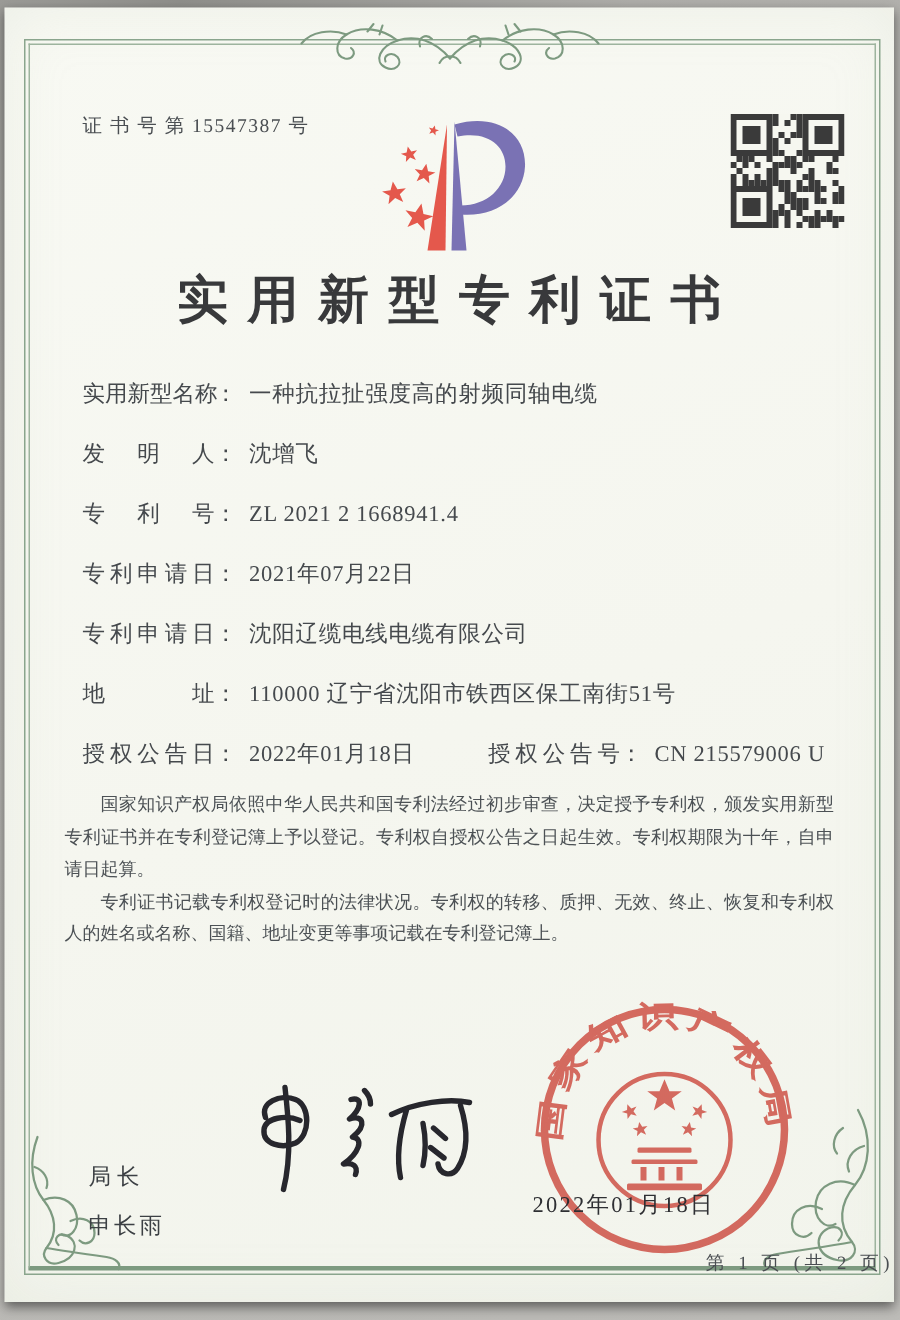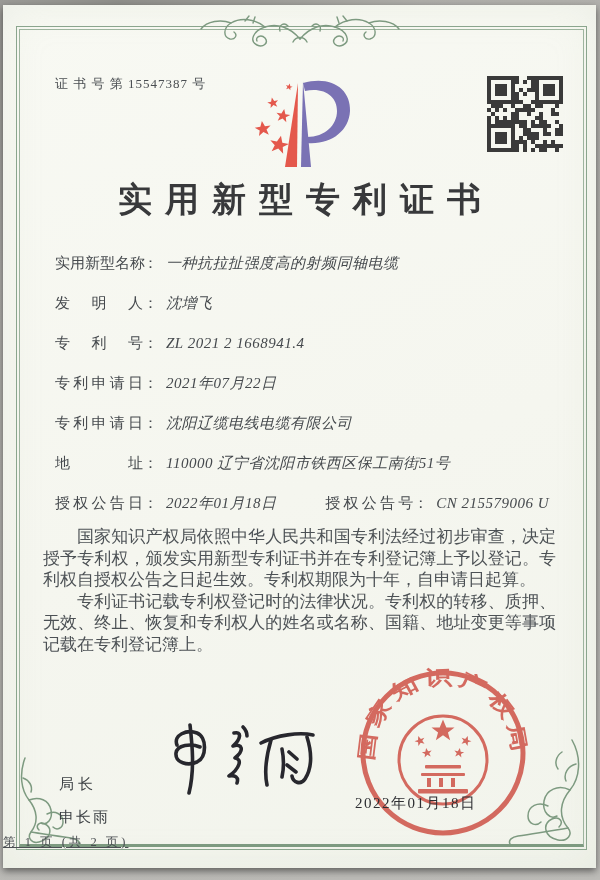--- a/index.html
+++ b/index.html
@@ -34,38 +34,38 @@
   .logo{position:absolute;left:50%;top:66px;transform:translateX(-50%);}
   .qr{position:absolute;right:33px;top:71px;}
   .title{
     position:absolute;left:0;right:0;top:172px;text-align:center;
     font-size:34px;font-weight:700;color:#38393b;letter-spacing:13px;text-indent:13px;
   }
   .fields{position:absolute;left:52px;top:248px;right:36px;font-size:15px;color:#45494d;}
   .row{margin-bottom:20px;white-space:nowrap;line-height:20px;}
   .lbl{display:inline-block;width:88px;text-align:justify;text-align-last:justify;vertical-align:top;}
   .colon{display:inline-block;margin-right:8px;}
-  .val{letter-spacing:.5px;font-style:italic;}
+  .val{letter-spacing:.5px;}
   .pair2{display:inline-block;margin-left:45px;}
   .body-text{
     position:absolute;left:40px;right:40px;top:521px;
-    font-size:17px;line-height:21.5px;color:#4c5155;text-align:justify;
+    font-size:12px;line-height:21.5px;color:#4c5155;text-align:justify;
   }
   .body-text p{margin:0;text-indent:2em;}
   .signer{position:absolute;left:56px;top:770px;font-size:15px;color:#3c4044;letter-spacing:4px;}
   .signer .name{margin-top:14px;letter-spacing:2px;}
   .signature{position:absolute;left:158px;top:700px;}
   .seal{position:absolute;left:352px;top:660px;opacity:.85;mix-blend-mode:multiply;}
   .seal-date{
     position:absolute;left:352px;top:789px;font-size:15px;color:#2e2f33;
     letter-spacing:1.5px;z-index:5;
   }
   .footer{
-    position:absolute;left:0;right:0;top:829px;text-align:left;
-    font-size:12.5px;color:#4a4e52;letter-spacing:3px;text-decoration:underline;
+    position:absolute;left:0;right:0;top:829px;text-align:right;
+    font-size:12.5px;color:#4a4e52;letter-spacing:3px;
   }
 </style>
 </head>
 <body>
 
 <div class="page">
 
   <div class="frame-outer">
     <div class="frame-inner"></div>
   </div>

